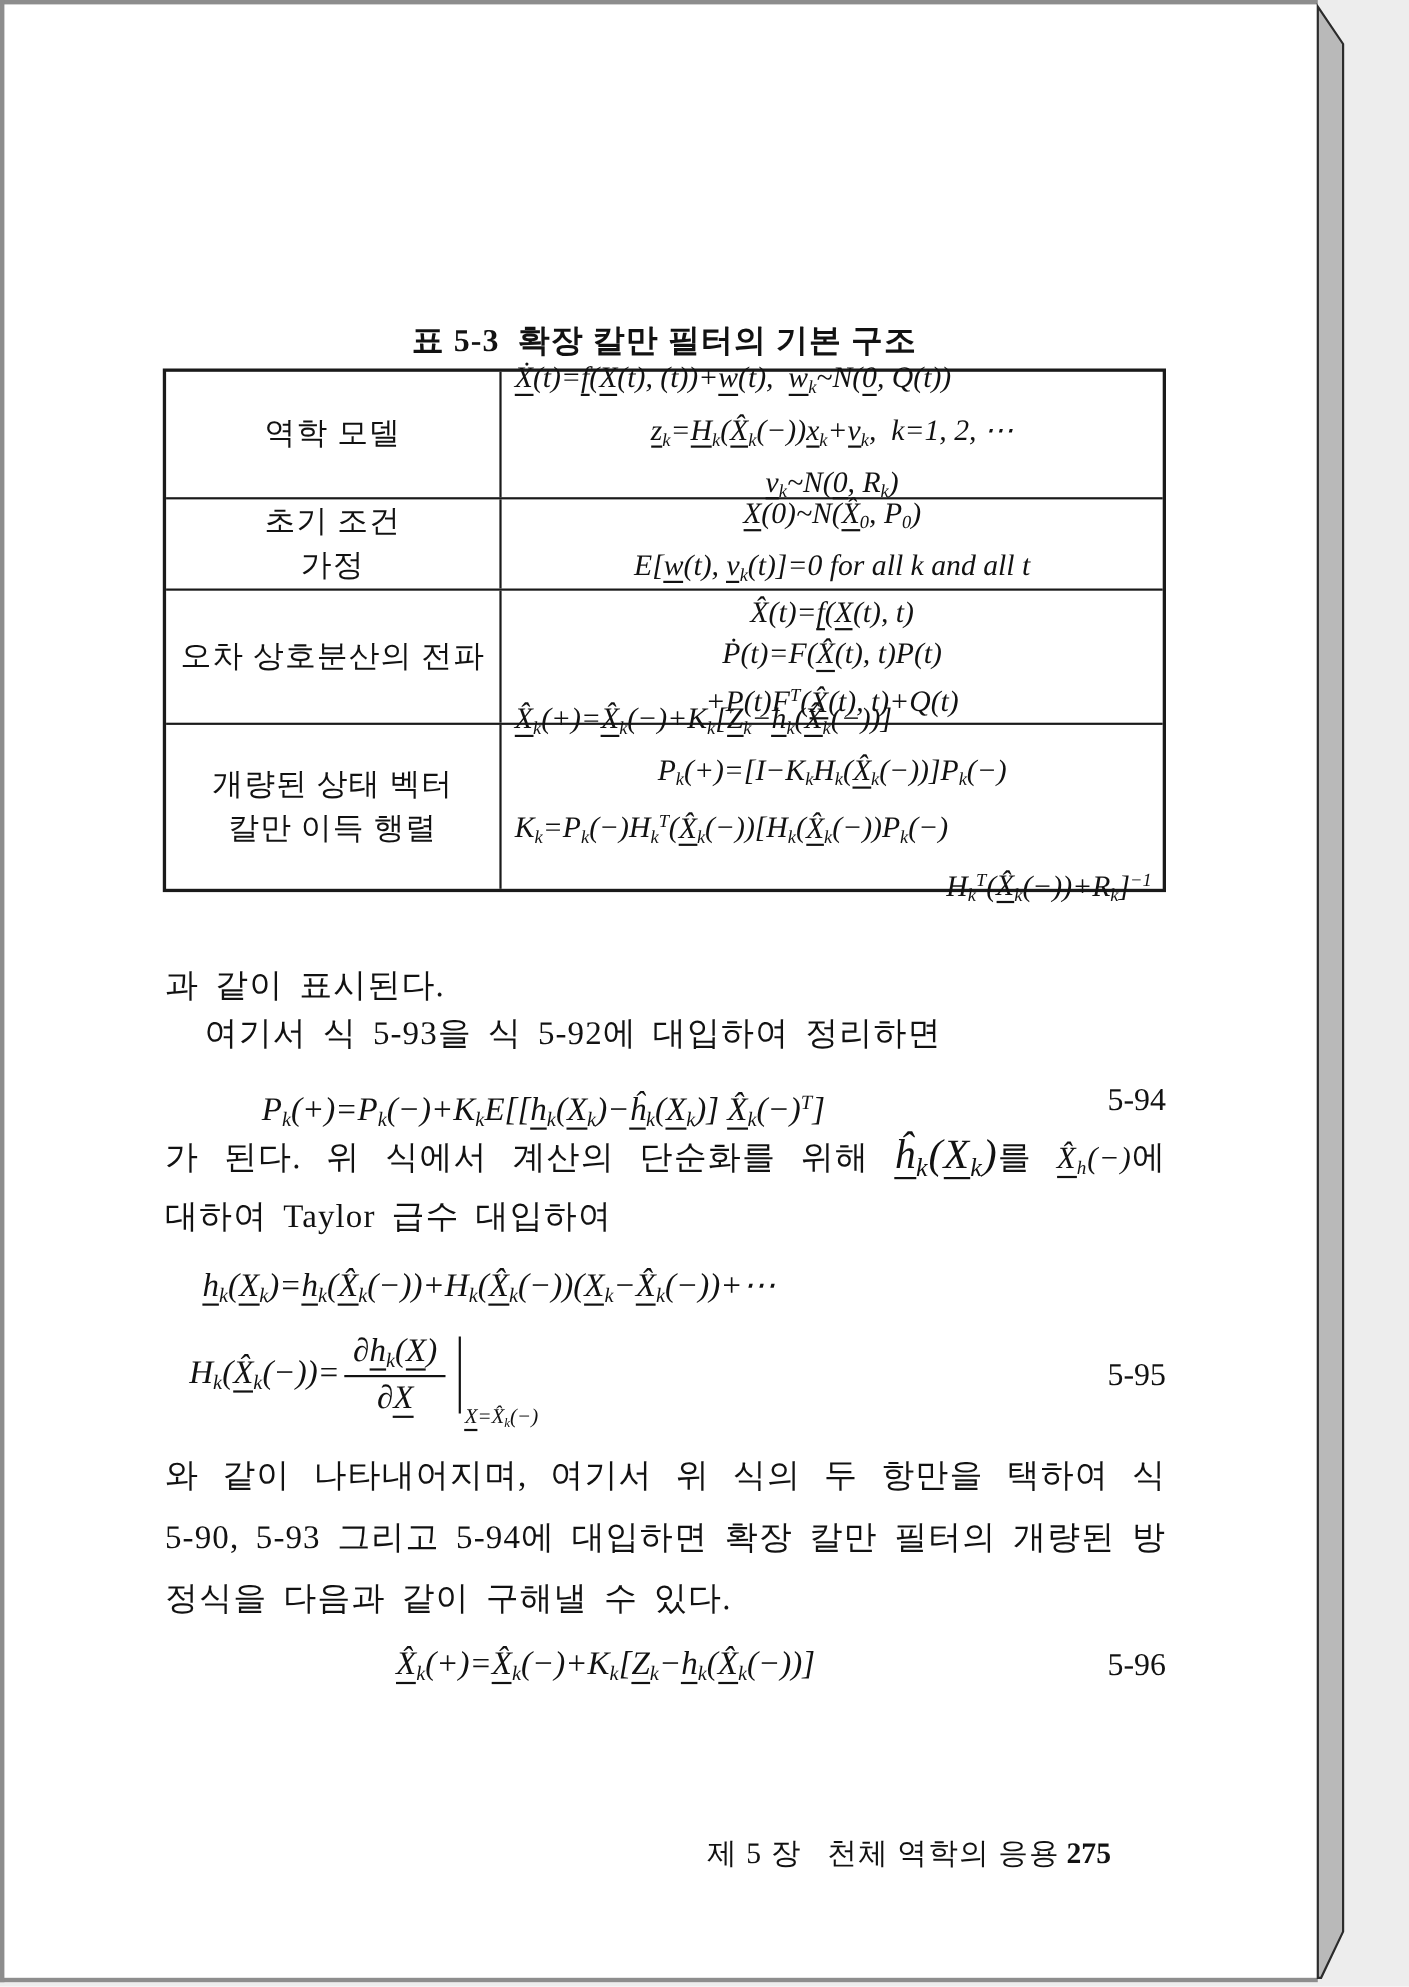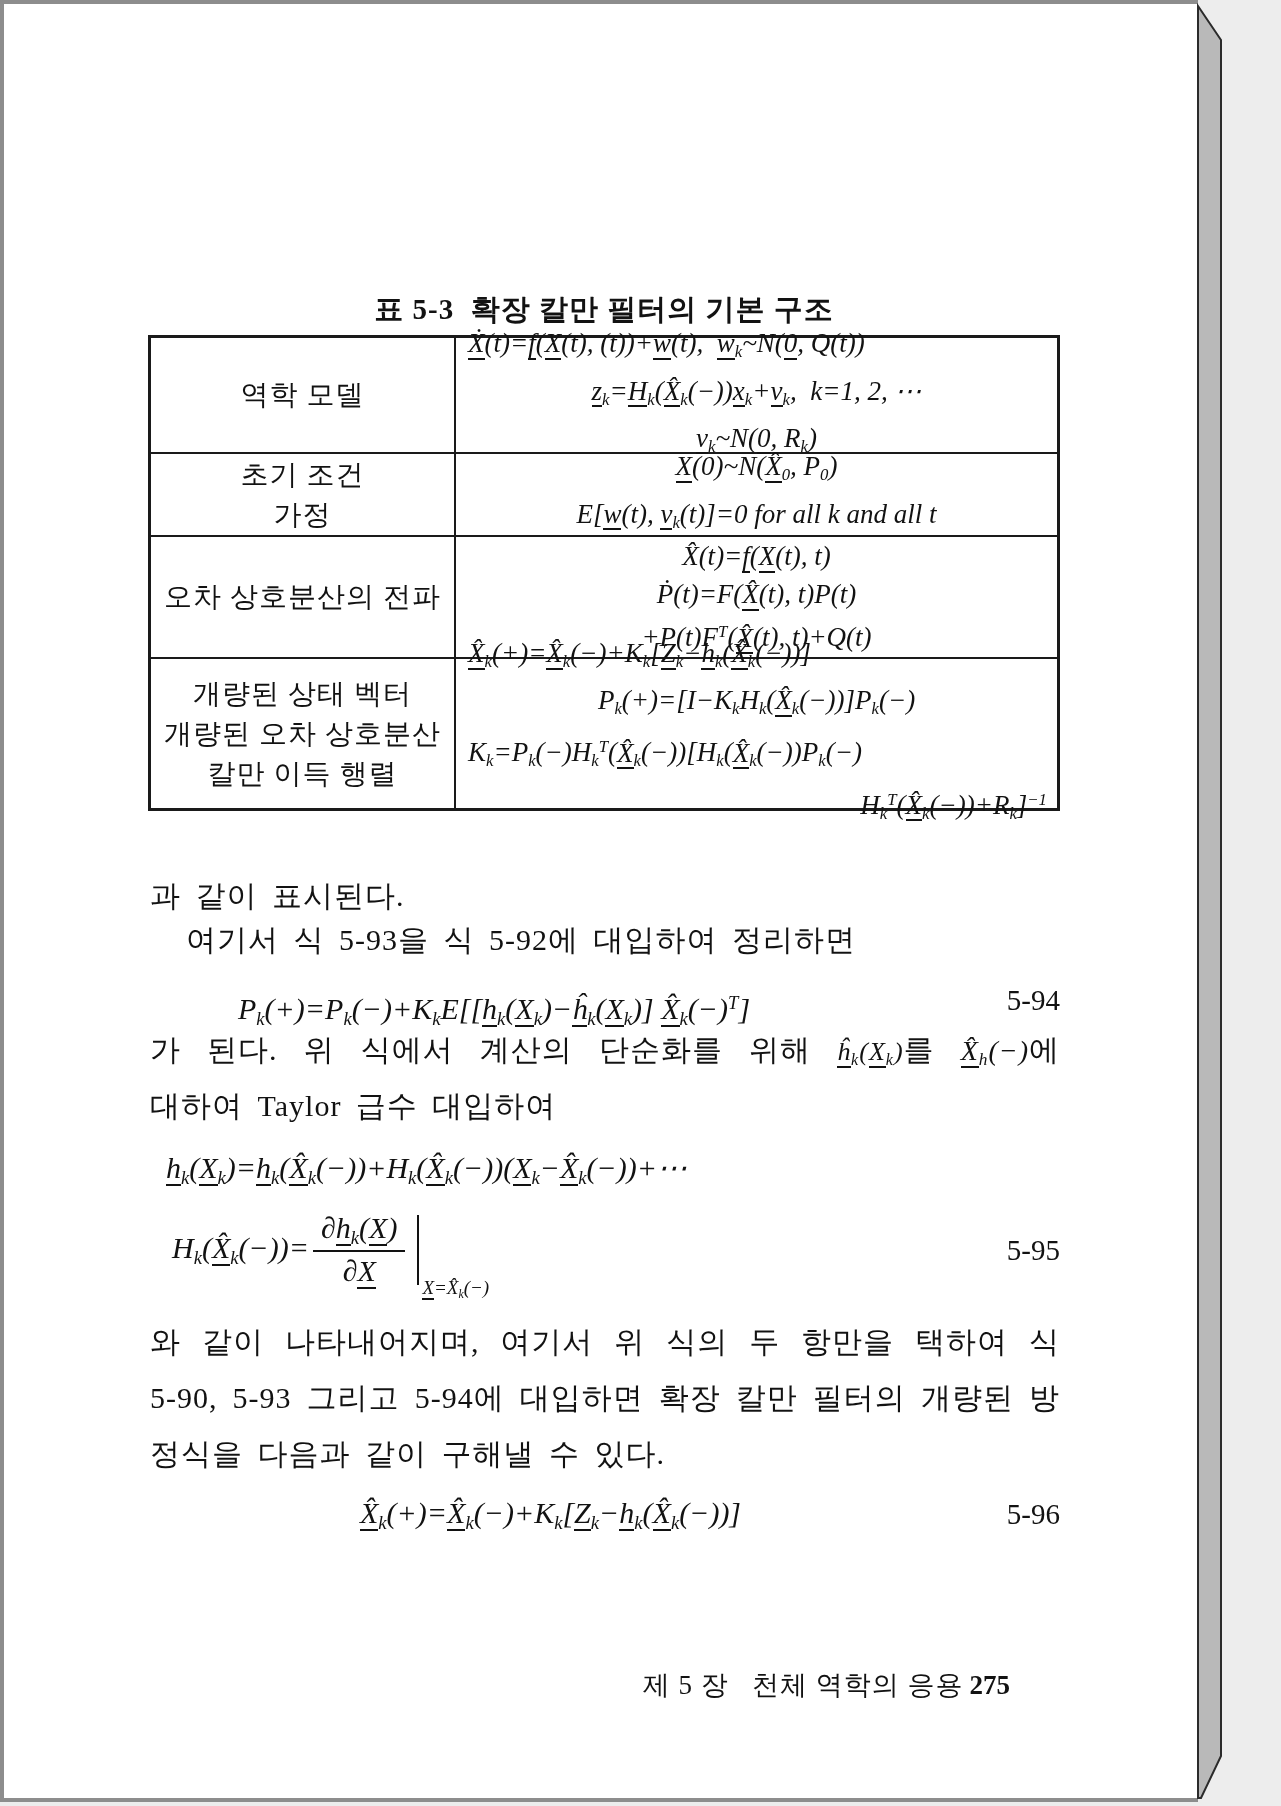--- a/index.html
+++ b/index.html
@@ -118,47 +118,46 @@
     </div>
     <div class="cell-eq">
       <div class="eqline ac">X̂(t)=<span class="u">f</span>(<span class="u">X</span>(t), t)</div>
       <div class="eqline ac">Ṗ(t)=F(<span class="u">X̂</span>(t), t)P(t)</div>
       <div class="eqline ac">+P(t)F<sup>T</sup>(<span class="u">X̂</span>(t), t)+Q(t)</div>
     </div>
   </div>
   <div class="trow r4">
     <div class="cell-label">
       <div>개량된 상태 벡터</div>
-      <div>개량된 오차 상호분산</div>
       <div>칼만 이득 행렬</div>
     </div>
     <div class="cell-eq">
       <div class="eqline al"><span class="u">X̂</span><sub>k</sub>(+)=<span class="u">X̂</span><sub>k</sub>(−)+K<sub>k</sub>[<span class="u">Z</span><sub>k</sub>−<span class="u">h</span><sub>k</sub>(<span class="u">X̂</span><sub>k</sub>(−))]</div>
       <div class="eqline ac">P<sub>k</sub>(+)=[I−K<sub>k</sub>H<sub>k</sub>(<span class="u">X̂</span><sub>k</sub>(−))]P<sub>k</sub>(−)</div>
       <div class="eqline al">K<sub>k</sub>=P<sub>k</sub>(−)H<sub>k</sub><sup>T</sup>(<span class="u">X̂</span><sub>k</sub>(−))[H<sub>k</sub>(<span class="u">X̂</span><sub>k</sub>(−))P<sub>k</sub>(−)</div>
       <div class="eqline ar">H<sub>k</sub><sup>T</sup>(<span class="u">X̂</span><sub>k</sub>(−))+R<sub>k</sub>]<sup>−1</sup></div>
     </div>
   </div>
 </div>
 
 <div class="kr" style="left:150px; top:876px;">과 같이 표시된다.</div>
 <div class="kr" style="left:186px; top:920px;">여기서 식 5-93을 식 5-92에 대입하여 정리하면</div>
 
 <div class="eqrow" style="top:972px;">
   <span class="formula" style="margin-left:88px;margin-top:20px;">P<sub>k</sub>(+)=P<sub>k</sub>(−)+K<sub>k</sub>E[[<span class="u">h</span><sub>k</sub>(<span class="u">X</span><sub>k</sub>)−<span class="u">ĥ</span><sub>k</sub>(<span class="u">X</span><sub>k</sub>)] <span class="u">X̂</span><sub>k</sub>(−)<sup>T</sup>]</span>
   <span class="eqnum">5-94</span>
 </div>
 
 <div class="kr just" style="left:150px; top:1030px;">
-  <span>가 된다. 위 식에서 계산의 단순화를 위해 </span><span class="formula" style="font-size:26px;margin-top:19px;"><span class="u">ĥ</span><sub>k</sub>(<span class="u">X</span><sub>k</sub>)</span><span>를 </span><span class="formula" style="font-size:28px;margin-top:48px;"><span class="u">X̂</span><sub>h</sub>(−)</span><span>에</span>
+  <span>가 된다. 위 식에서 계산의 단순화를 위해 </span><span class="formula" style="font-size:38px;margin-top:19px;"><span class="u">ĥ</span><sub>k</sub>(<span class="u">X</span><sub>k</sub>)</span><span>를 </span><span class="formula" style="font-size:28px;margin-top:48px;"><span class="u">X̂</span><sub>h</sub>(−)</span><span>에</span>
 </div>
 <div class="kr" style="left:150px; top:1086px;">대하여 Taylor 급수 대입하여</div>
 
 <div class="eqrow" style="top:1150px;">
-  <span class="formula" style="margin-left:16px;"><span class="u">h</span><sub>k</sub>(<span class="u">X</span><sub>k</sub>)=<span class="u">h</span><sub>k</sub>(<span class="u">X̂</span><sub>k</sub>(−))+H<sub>k</sub>(<span class="u">X̂</span><sub>k</sub>(−))(<span class="u">X</span><sub>k</sub>−<span class="u">X̂</span><sub>k</sub>(−))+⋯</span>
+  <span class="formula" style="margin-left:34px;"><span class="u">h</span><sub>k</sub>(<span class="u">X</span><sub>k</sub>)=<span class="u">h</span><sub>k</sub>(<span class="u">X̂</span><sub>k</sub>(−))+H<sub>k</sub>(<span class="u">X̂</span><sub>k</sub>(−))(<span class="u">X</span><sub>k</sub>−<span class="u">X̂</span><sub>k</sub>(−))+⋯</span>
 </div>
 
 <div class="eqrow" style="top:1202px; height:96px;">
   <span class="formula" style="margin-left:22px;">H<sub>k</sub>(<span class="u">X̂</span><sub>k</sub>(−))=</span>
   <span class="frac">
     <span class="num">∂<span class="u">h</span><sub>k</sub>(<span class="u">X</span>)</span>
     <span class="den">∂<span class="u">X</span></span>
   </span>
   <span class="vbar"></span>
   <span class="cond"><span class="u">X</span>=X̂<sub>k</sub>(−)</span>

